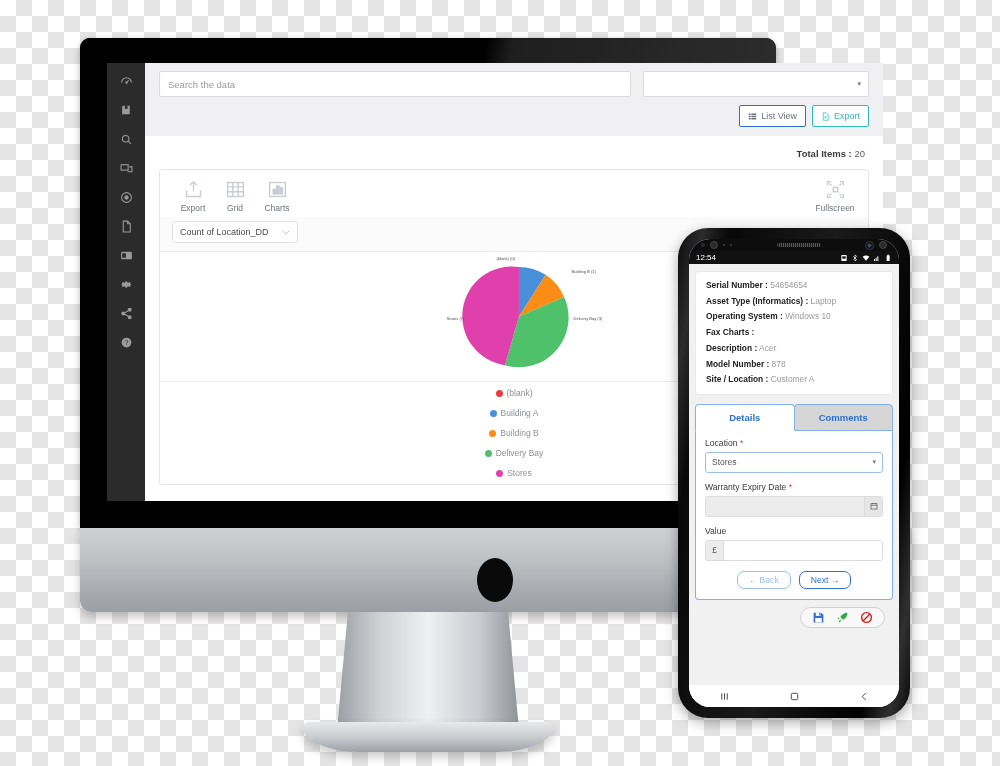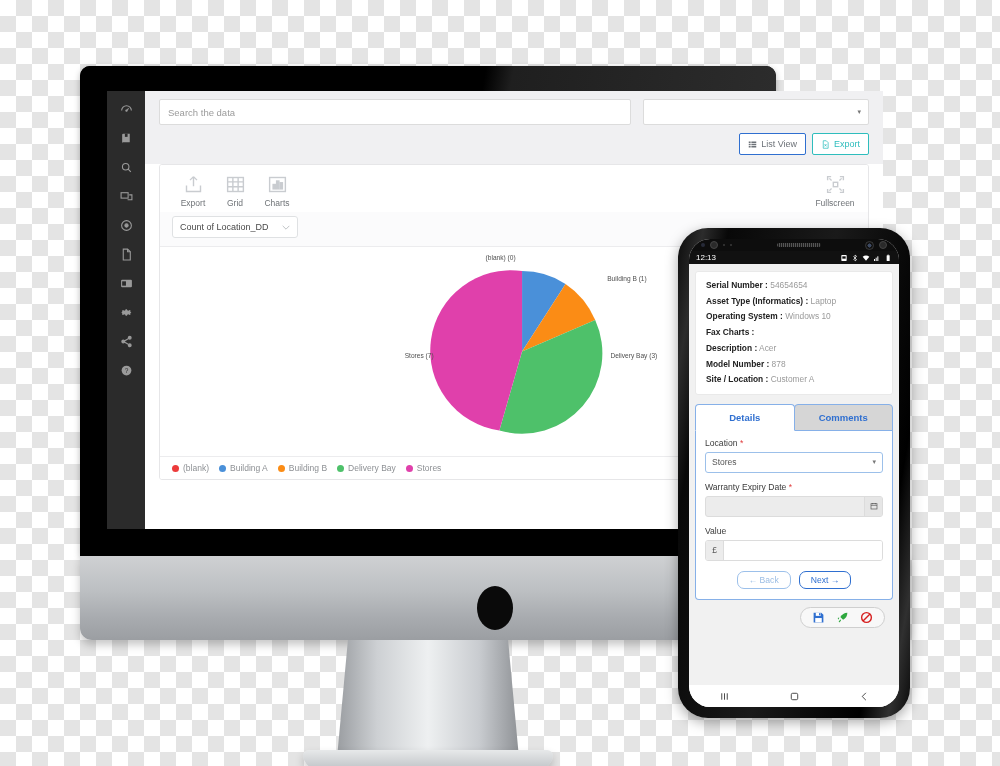--- a/index.html
+++ b/index.html
@@ -8,21 +8,21 @@
     font-family:"Liberation Sans", sans-serif;
     background-color:#ffffff;
     background-image:
       linear-gradient(45deg,#e4e4e4 25%,transparent 25%,transparent 75%,#e4e4e4 75%),
       linear-gradient(45deg,#e4e4e4 25%,transparent 25%,transparent 75%,#e4e4e4 75%);
     background-size:32px 32px;
     background-position:0 0,16px 16px;
   }
 
   
-  #monitor{position:absolute;left:80px;top:38px;width:696px;height:490px;margin-top:28px;}
+  #monitor{position:absolute;left:80px;top:38px;width:696px;height:490px;}
   .mon-bezel{
     position:absolute;inset:0;background:#000000;border-radius:10px 10px 0 0;
     box-shadow:0 2px 6px rgba(0,0,0,.28);
   }
   .mon-bezel-sheen{
     position:absolute;left:0;top:0;width:100%;height:26px;
     background:linear-gradient(100deg,#000 0%,#000 58%,#1f1f1f 62%,#2c2c2c 100%);
     border-radius:10px 10px 0 0;
   }
   .mon-screen{
@@ -113,21 +113,21 @@
     height:20px;padding:0 7px;font-size:9px;color:#4a4a4a;min-width:110px;
   }
   .chev{width:8px;height:5px;}
 
   .plot{flex:1;position:relative;background:#fff;}
   .plot svg{position:absolute;left:0;top:0;width:100%;height:100%;}
   .plabel{font-size:8.2px;fill:#4f4f4f;font-family:"Liberation Sans",sans-serif;}
 
   .legend{
     display:flex;align-items:center;gap:10px;padding:6px 12px;
-    border-top:1px solid #ececee;background:#fff;
+    border-top:1px solid #ececee;background:#fff;flex-direction:column;
   }
   .lg{display:flex;align-items:center;gap:4px;font-size:8.5px;color:#8d9094;}
   .dot{width:7px;height:7px;border-radius:50%;display:block;}
 
   
   #phone{position:absolute;left:678px;top:228px;width:232px;height:490px;}
   .ph-body{
     position:absolute;inset:0;border-radius:30px;
     background:linear-gradient(100deg,#0b0b0b 0%,#2c2c2c 8%,#080808 16%,#1a1a1a 50%,#000 84%,#303030 93%,#0a0a0a 100%);
     box-shadow:0 4px 13px rgba(0,0,0,.35);
@@ -322,20 +322,24 @@
           <div class="btn export">
             <svg viewBox="0 0 24 24" fill="none" stroke="currentColor" stroke-width="2">
                 <path d="M6 2h8l5 5v15H6z"></path>
                 <path d="M9.5 11l5 6M14.5 11l-5 6"></path>
               </svg>
             <span>Export</span>
           </div>
         </div>
 
         <div class="content">
+          <div class="total-items">
+            <b>Total Items :</b>
+            <span>20</span>
+          </div>
 
           <div class="chart-card">
 
             <div class="chart-toolbar">
               <div class="tool">
                 <svg viewBox="0 0 24 24" fill="none" stroke="currentColor" stroke-width="1.6">
                     <path d="M4 13v7h16v-7"></path>
                     <path d="M12 3v11M12 3l-4 4M12 3l4 4"></path>
                   </svg>
                 <span class="tlabel">Export</span>
@@ -438,21 +442,21 @@
       <span class="sns"></span>
       <span class="sns ring"></span>
       <span class="sns tiny"></span>
       <span class="sns tiny"></span>
       <span class="grille"></span>
       <span class="sns cam"></span>
       <span class="sns ring"></span>
     </div>
 
     <div class="ph-status">
-      <span>12:13</span>
+      <span>12:54</span>
       <span class="icons">
         <svg viewBox="0 0 24 24" fill="#fff">
             <rect x="4" y="3" width="16" height="18" rx="2"></rect>
             <rect x="7" y="7" width="10" height="7" fill="#111"></rect>
           </svg>
         <svg viewBox="0 0 24 24" fill="none" stroke="#fff" stroke-width="2">
             <path d="M7 7l10 10-5 4V3l5 4L7 17"></path>
           </svg>
         <svg viewBox="0 0 24 24" fill="#fff">
             <path d="M2 8c6-5 14-5 20 0l-10 12z"></path>

